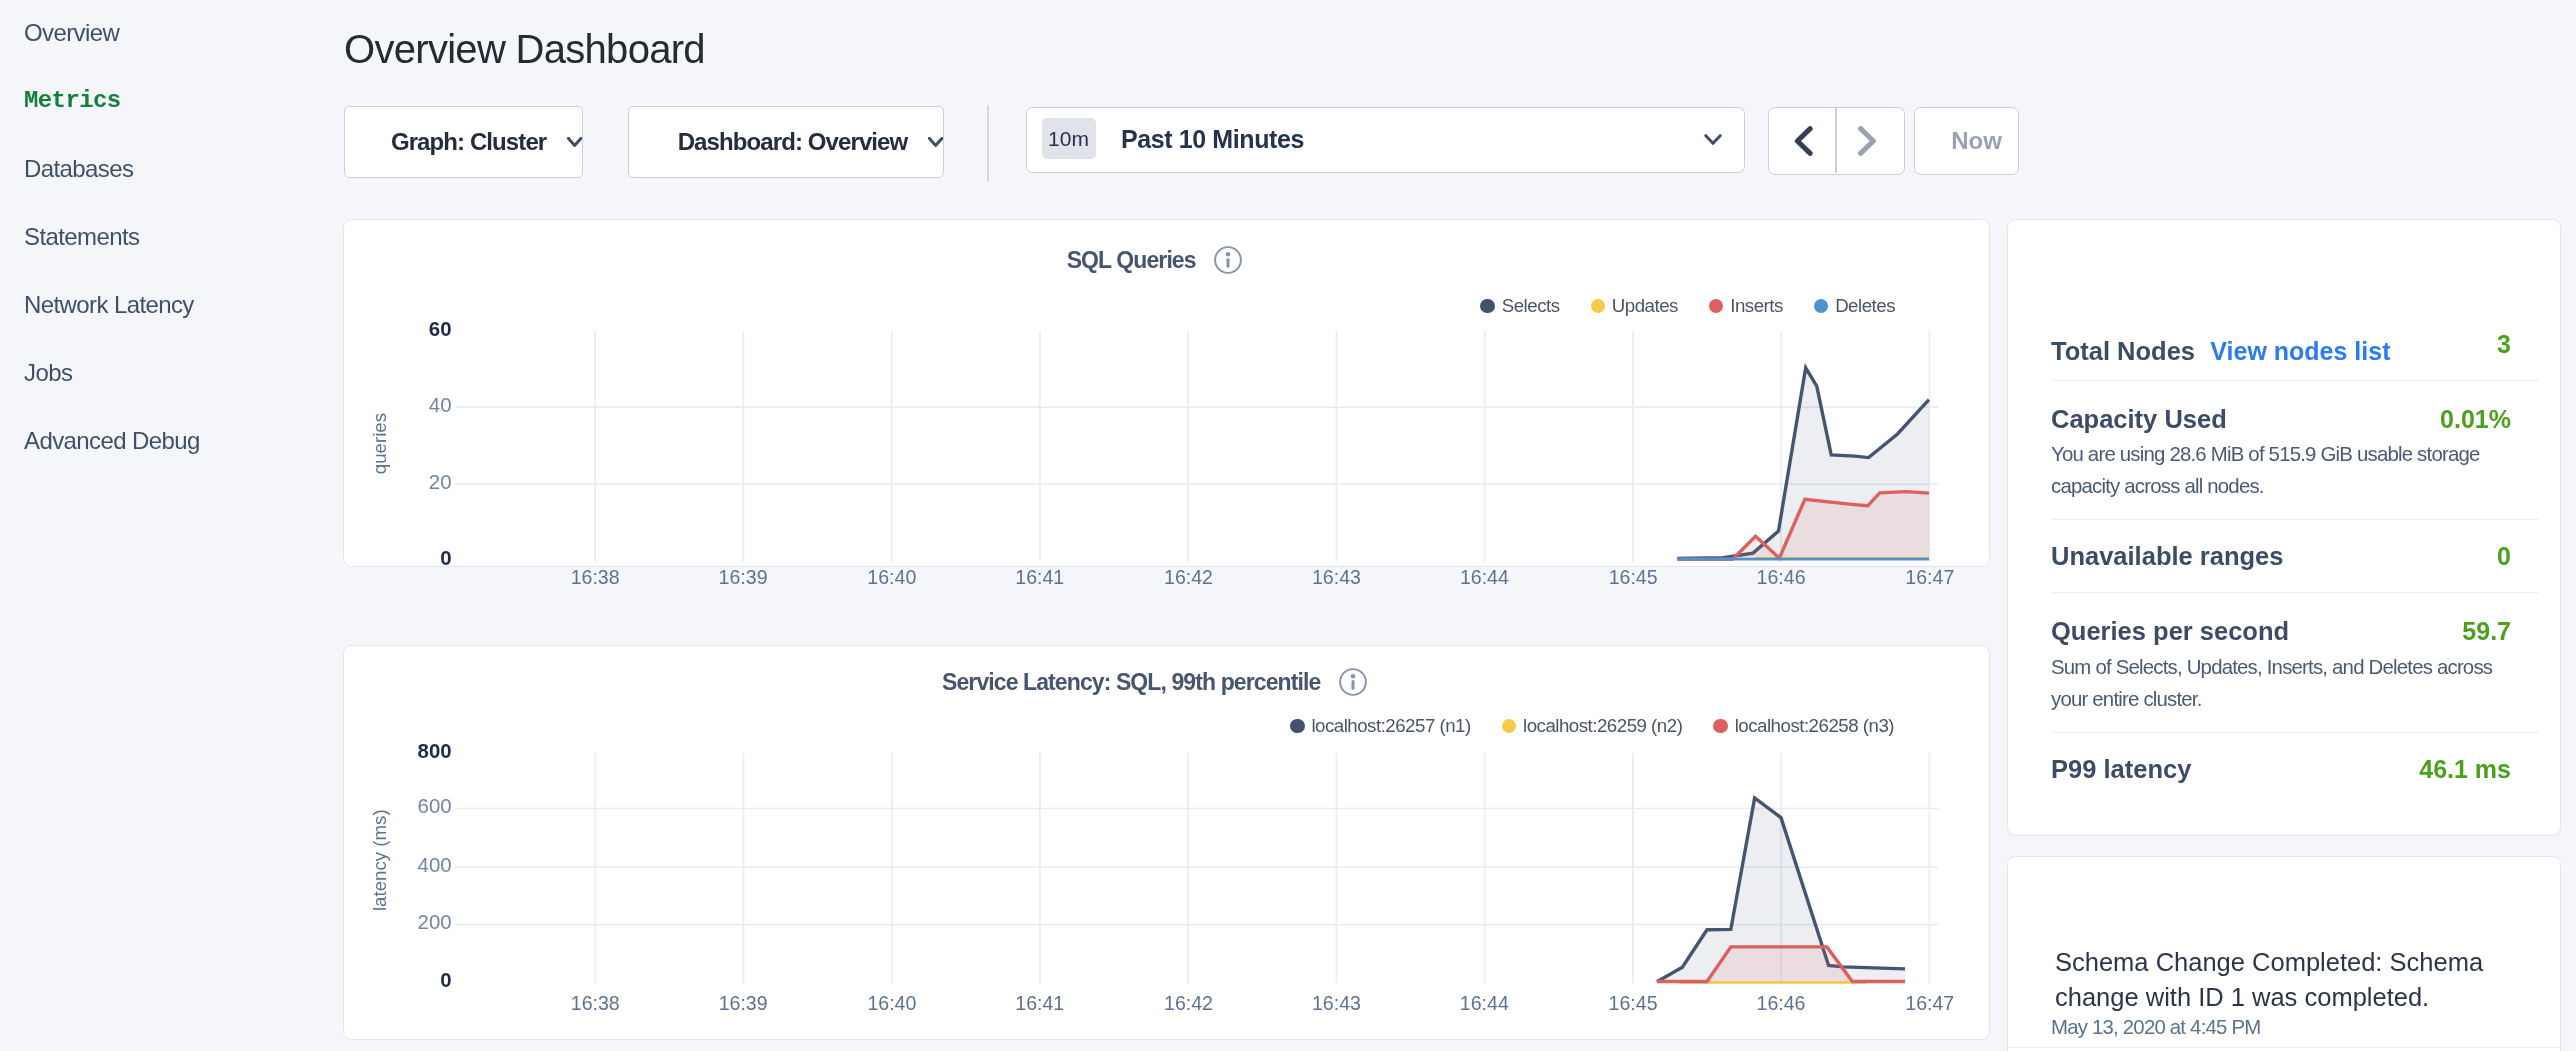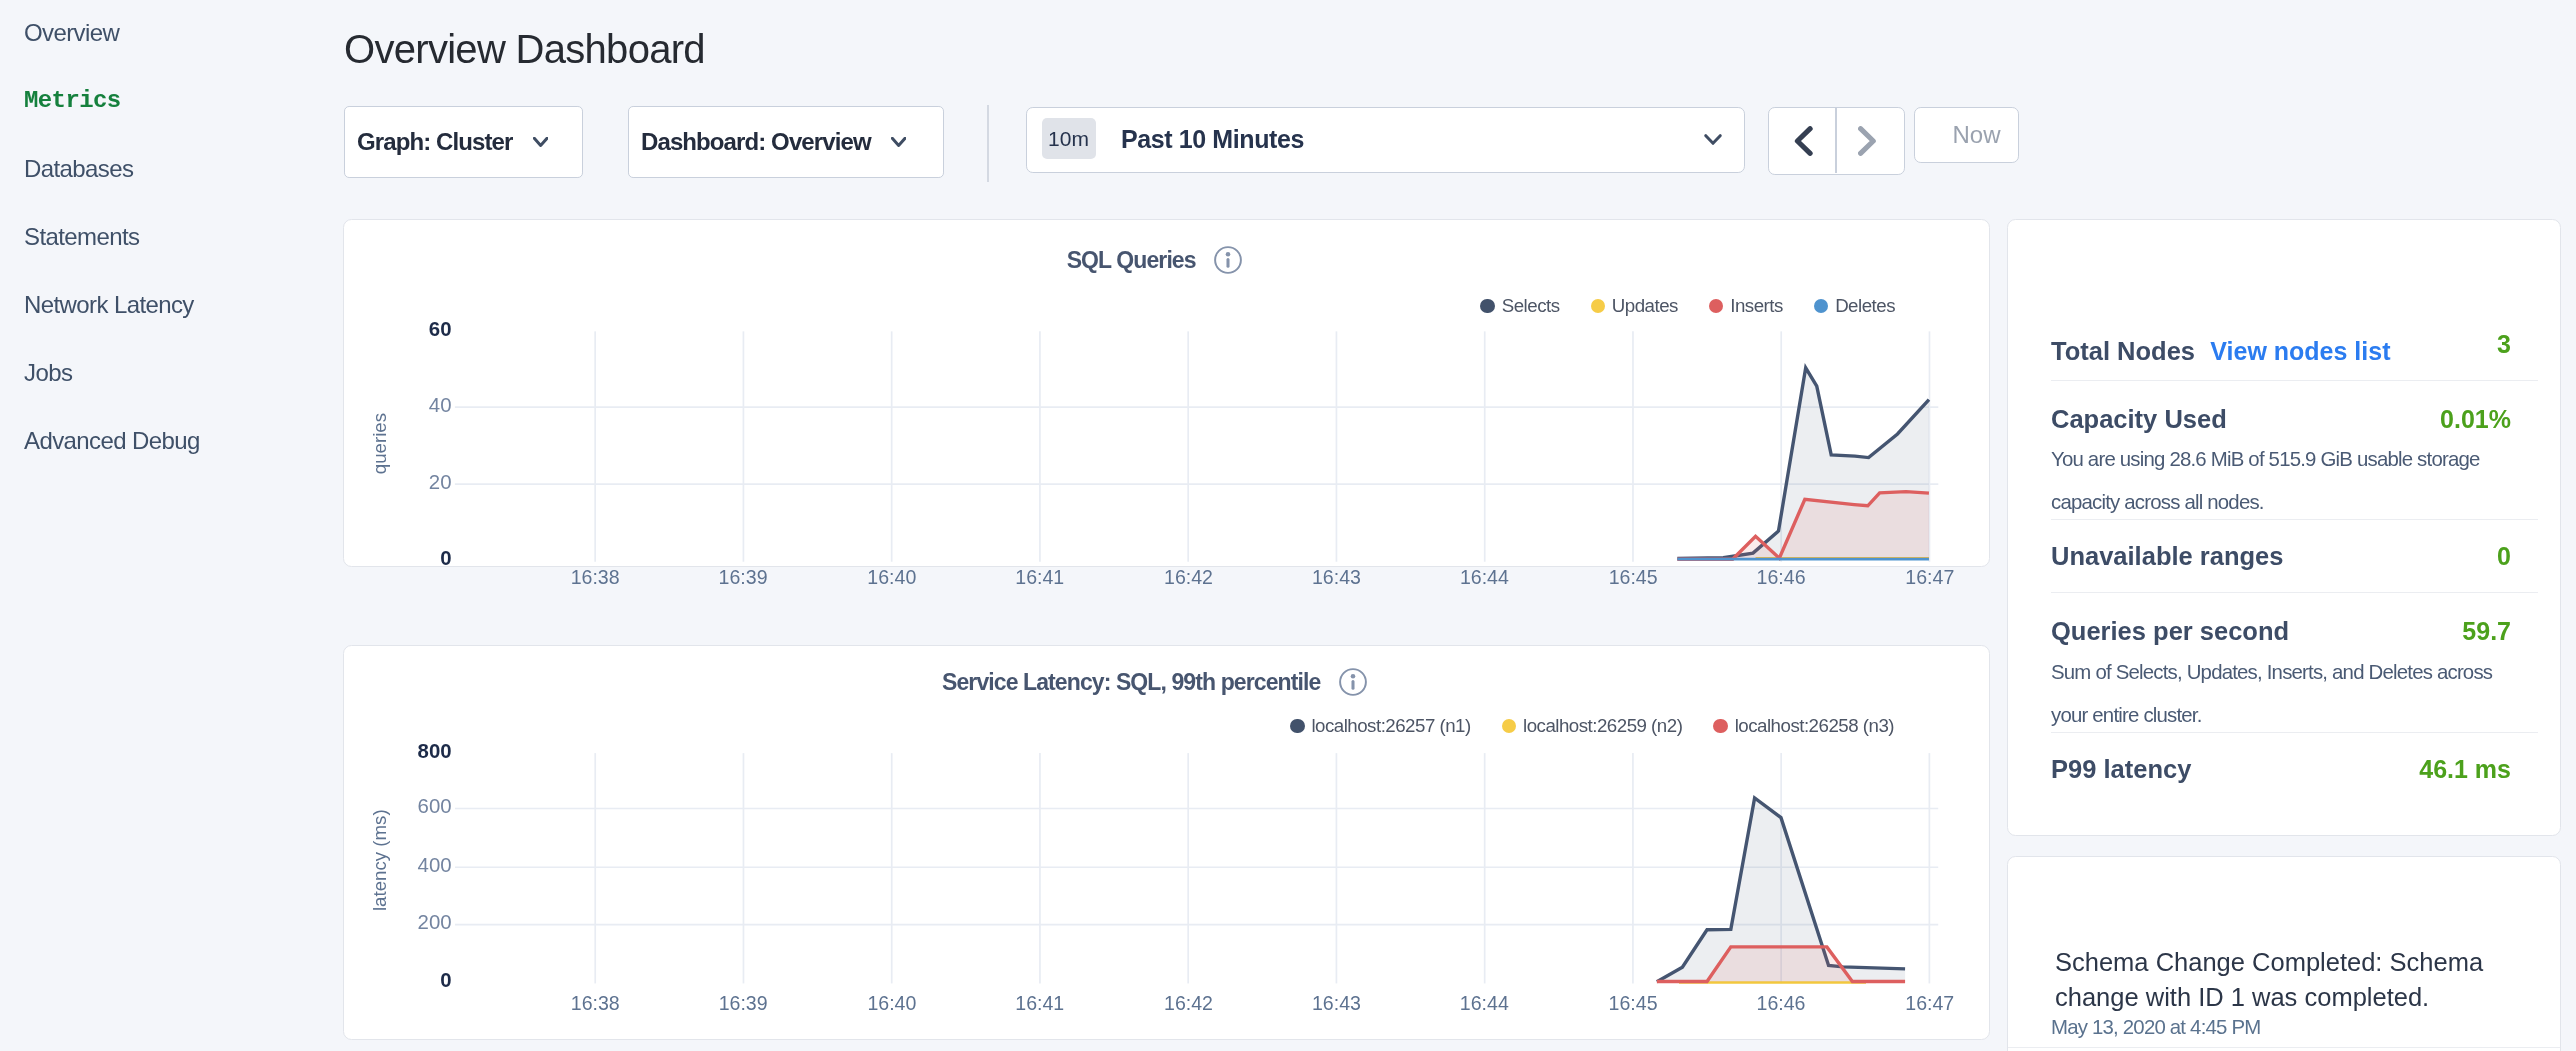--- a/index.html
+++ b/index.html
@@ -3,32 +3,32 @@
 <meta charset="utf-8">
 <style>
   * { margin:0; padding:0; box-sizing:border-box; }
   html,body { width:2576px; height:1051px; overflow:hidden; }
   body { background:#f4f6fa; font-family:"Liberation Sans", sans-serif; position:relative; }
   .abs { position:absolute; }
   .card { position:absolute; background:#fff; border:1.7px solid #e2e5eb; border-radius:8.5px; }
   .nav a { position:absolute; left:24px; font-size:24px; letter-spacing:-0.6px; color:#3f5068; text-decoration:none; }
   .nav a.active { color:#15803d; font-weight:bold;font-family:Liberation Mono, monospace; }
   .ddbtn { position:absolute; background:#fff; border:1.7px solid #c9d0dc; border-radius:5.1px; padding-left:12px;
-           display:flex; align-items:center; justify-content:flex-start; gap:20.4px;
+           display:flex; align-items:center; justify-content:flex-end; gap:20.4px;
            font-size:24px; letter-spacing:-0.9px; font-weight:bold; color:#242c3d; }
   .ctlbtn { position:absolute; background:#fff; border:1.7px solid #c9d0dc; border-radius:6.8px; }
   .legend { position:absolute; display:flex; gap:31px; align-items:center; height:24px; font-size:18.7px; letter-spacing:-0.5px; color:#4d5565; }
   .legend .it { display:flex; align-items:center; gap:6.8px; white-space:nowrap; }
   .legend .dot { width:14.5px; height:14.5px; border-radius:50%; flex:0 0 auto; }
   .ctitle { position:absolute; display:flex; align-items:center; gap:18.7px; font-size:23px; letter-spacing:-0.9px; font-weight:bold; color:#47556f; }
   .iicon { width:28px; height:28px; display:inline-block; }
   .srow { position:absolute; left:43px; right:49px; display:flex; justify-content:space-between; align-items:baseline; }
   .srow .lbl { font-size:25.5px; font-weight:bold; color:#3d4c66; }
   .srow .val { font-size:25px; font-weight:bold; color:#4ca11c; }
-  .sdesc { position:absolute; left:43px; right:43px; font-size:20.4px; letter-spacing:-0.8px; color:#4a5a74; line-height:43px; }
+  .sdesc { position:absolute; left:43px; right:43px; font-size:20.4px; letter-spacing:-0.8px; color:#4a5a74; line-height:32px; }
   .sdiv { position:absolute; left:43px; right:22px; border-top:1.7px solid #ebedf1; }
 </style>
 </head>
 <body>
 
 <div class="nav">
   <a style="top:18.7px;">Overview</a>
   <a class="active" style="top:87px;">Metrics</a>
   <a style="top:155px;">Databases</a>
   <a style="top:223px;">Statements</a>
@@ -67,21 +67,21 @@
 <div class="ctlbtn" style="left:1768px; top:107px; width:137px; height:68px;">
   <div class="abs" style="left:66px; top:0; width:1.7px; height:65px; background:#c9d0dc;"></div>
   <svg class="abs" style="left:25px; top:18px;" width="18.7" height="30" viewBox="0 0 22 35">
       <path d="M19 3 L4 17.5 L19 32" fill="none" stroke="#353f52" stroke-width="6" stroke-linecap="round" stroke-linejoin="round"></path>
     </svg>
   <svg class="abs" style="left:89px; top:18px;" width="18.7" height="30" viewBox="0 0 22 35">
       <path d="M3 3 L18 17.5 L3 32" fill="none" stroke="#9ba3b0" stroke-width="6" stroke-linecap="round" stroke-linejoin="round"></path>
     </svg>
 </div>
 
-<div class="ctlbtn" style="left:1914px; top:107px; width:105px; height:56px; display:flex; align-items:center; justify-content:center; font-size:24px; font-weight:normal; color:#9aa2af;padding-left:20px;">Now</div>
+<div class="ctlbtn" style="left:1914px; top:107px; width:105px; height:68px; display:flex; align-items:center; justify-content:center; font-size:24px; font-weight:bold; color:#9aa2af;padding-left:20px;">Now</div>
 
 <div class="card" style="left:343px; top:219px; width:1647px; height:348px;">
   <div class="ctitle" style="left:0; top:26px; width:1621px; justify-content:center;">
     <span>SQL Queries</span>
       <svg class="iicon" viewBox="0 0 33 33">
         <circle cx="16.5" cy="16.5" r="15.2" fill="none" stroke="#8593ab" stroke-width="2.3"></circle>
         <circle cx="16.5" cy="9.8" r="2.7" fill="#8593ab"></circle>
         <rect x="14.7" y="14.2" width="3.6" height="11.5" rx="1.8" fill="#8593ab"></rect>
       </svg>
   </div>

